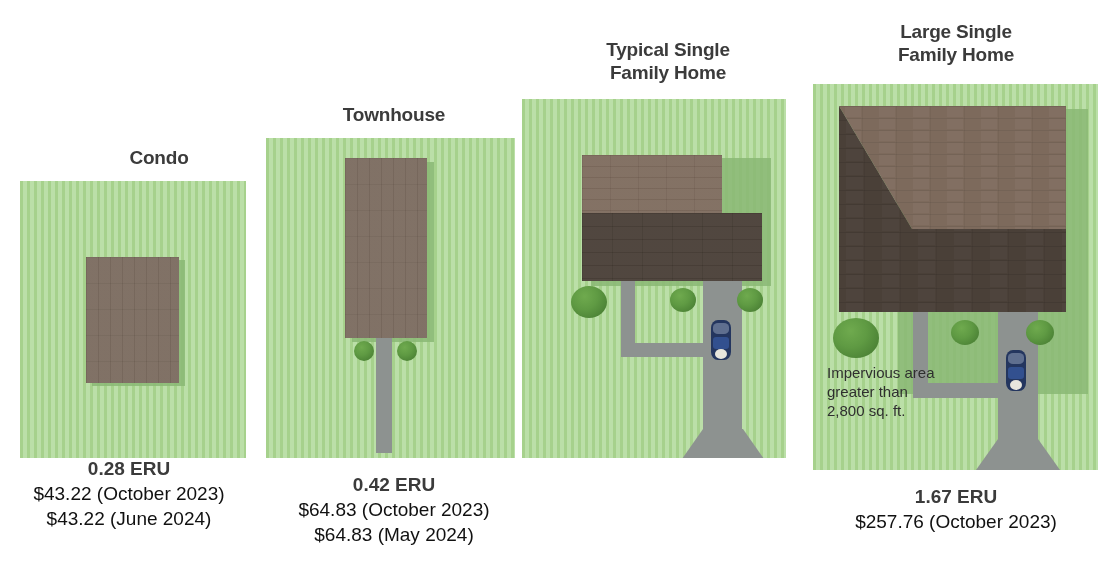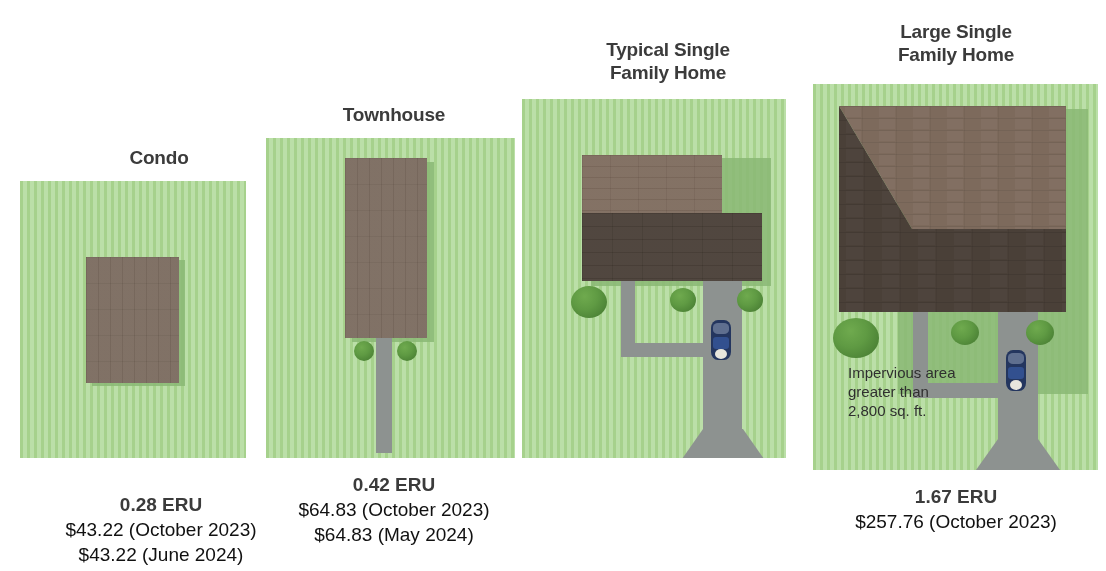--- a/index.html
+++ b/index.html
@@ -96,21 +96,20 @@
   .car {
     position: absolute;
   }
 
   .note {
     position: absolute;
     font-size: 15px;
     line-height: 19px;
     color: #2f2f2f;
     white-space: pre-line;
-    padding-left: 21px;
   }
 
   
   .caption {
     position: absolute;
     text-align: center;
     color: #1c1c1c;
   }
   .caption .eru {
     font-weight: bold;
@@ -131,21 +130,21 @@
 
   <div class="panel" style="left:0px; top:0px; width:258px; height:571px;">
 
     <div class="panel-title" style="top:146px;padding-left:30px;">Condo</div>
 
     <div class="lot" style="left:20px; top:181px; width:226px; height:277px;">
       <div class="shadow" style="left:72px; top:79px; width:93px; height:126px;"></div>
       <div class="roof-plain" style="left:66px; top:76px; width:93px; height:126px;"></div>
     </div>
 
-    <div class="caption" style="left:0px; top:492px; width:258px;padding-left:32px;">
+    <div class="caption" style="left:0px; top:456px; width:258px;">
       <div class="eru">0.28 ERU</div>
       <div class="price">$43.22 (October 2023)</div>
       <div class="price">$43.22 (June 2024)</div>
     </div>
   </div>
 
   <div class="panel" style="left:258px; top:0px; width:272px; height:571px;">
 
     <div class="panel-title" style="top:103px;">Townhouse</div>
 

